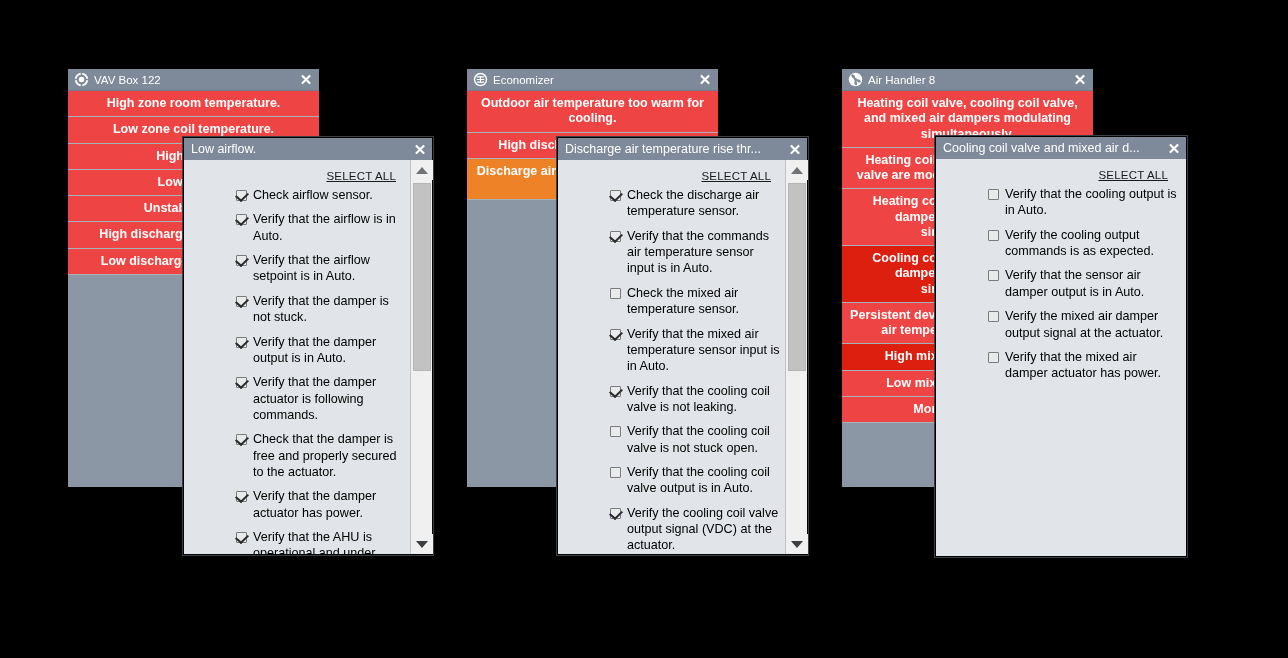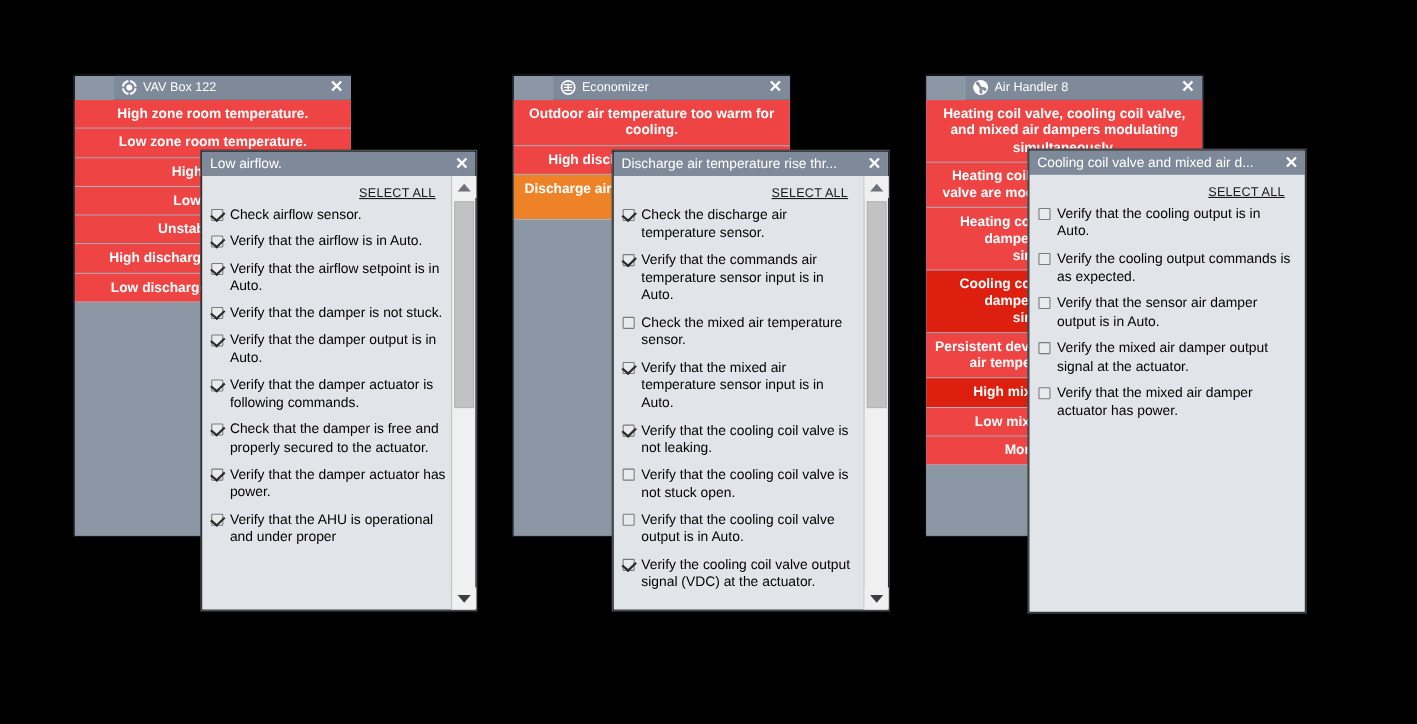--- a/index.html
+++ b/index.html
@@ -21,21 +21,20 @@
   }
   .eq-titlebar {
     height: 22px;
     background: #7e8a99;
     display: flex;
     align-items: center;
     padding: 0 4px 0 6px;
     color: #ffffff;
     font-size: 11.5px;
     border-bottom: 1px solid #6f7b8a;
-    margin-left: 36px;
   }
   .eq-title-icon {
     width: 15px; height: 15px;
     margin-right: 5px;
     flex: 0 0 auto;
     display: block;
   }
   .eq-title-text {
     flex: 1 1 auto;
     white-space: nowrap;
@@ -98,20 +97,21 @@
     position: relative;
     height: calc(100% - 22px);
     background: #e1e4e8;
     display: flex;
   }
   .dlg-list-col {
     flex: 1 1 auto;
     position: relative;
     overflow: hidden;
     padding: 0 4px 0 6px;
+    margin-left: 44px;
   }
   .select-all-bar {
     text-align: right;
     padding: 6px 10px 6px 0;
     height: 27px;
   }
   .select-all {
     font-size: 11.5px;
     color: #1a1a1a;
     text-decoration: underline;
@@ -196,21 +196,21 @@
         <rect x="7.2" y="0.2" width="1.6" height="3" fill="#7e8a99"></rect>
         <rect x="7.2" y="12.8" width="1.6" height="3" fill="#7e8a99"></rect>
         <rect x="0.2" y="7.2" width="3" height="1.6" fill="#7e8a99"></rect>
         <rect x="12.8" y="7.2" width="3" height="1.6" fill="#7e8a99"></rect>
       </svg>
       <span class="eq-title-text">VAV Box 122</span>
       <span class="win-close">✕</span>
     </div>
     <div class="eq-body">
       <div class="alarm-row green">High zone room temperature.</div>
-      <div class="alarm-row green">Low zone room temperature.</div>
+      <div class="alarm-row green">Low zone coil temperature.</div>
       <div class="alarm-row green">High airflow.</div>
       <div class="alarm-row green">Low airflow.</div>
       <div class="alarm-row green">Unstable airflow.</div>
       <div class="alarm-row green">High discharge air temperature.</div>
       <div class="alarm-row green">Low discharge air temperature.</div>
     </div>
   </div>
 
   <div class="eq-window" style="left:466px; top:68px; width:253px; height:420px;">
     <div class="eq-titlebar">

